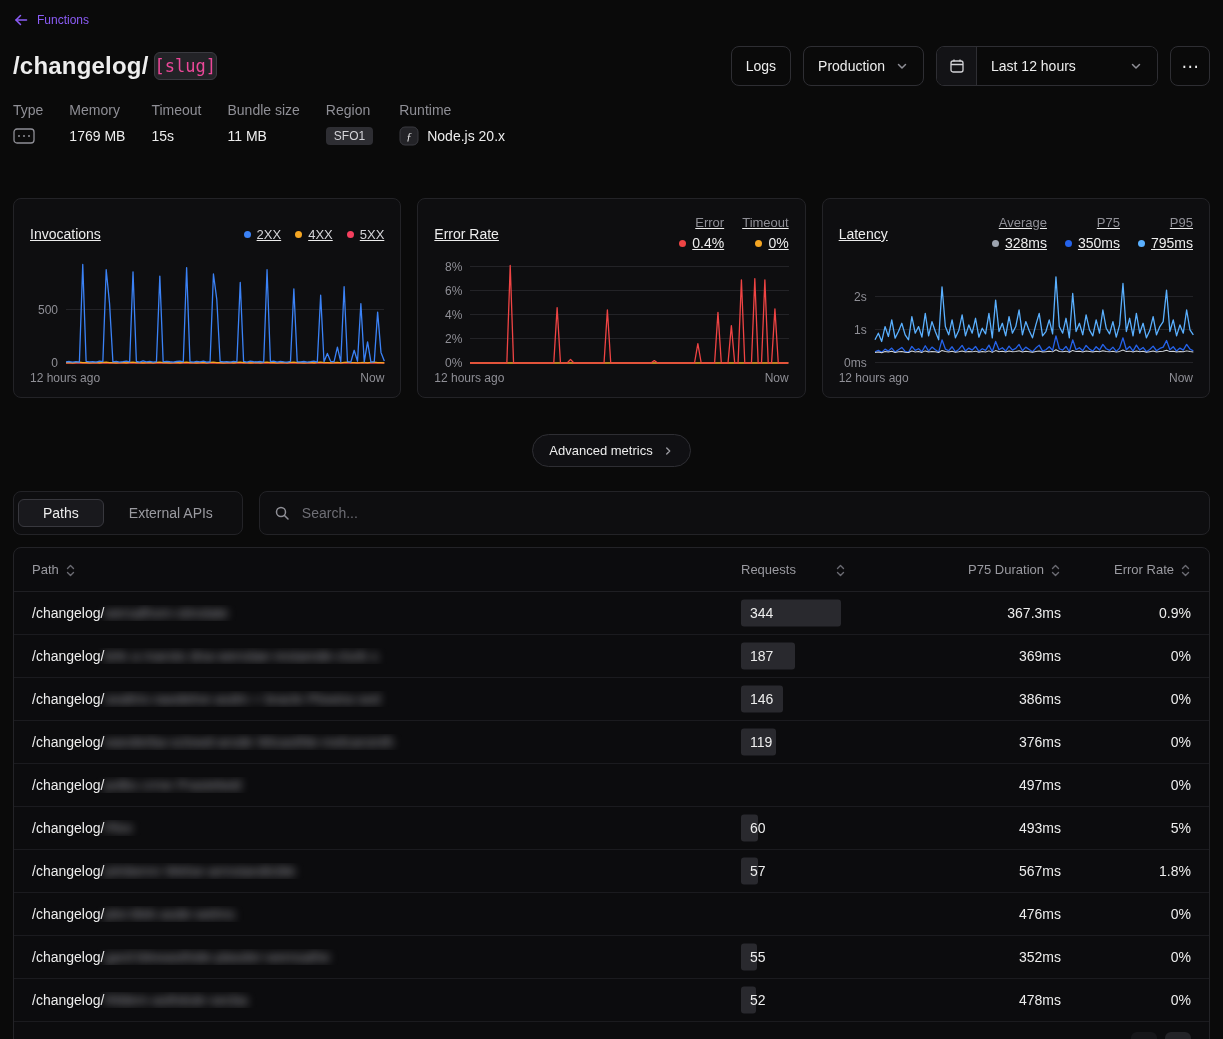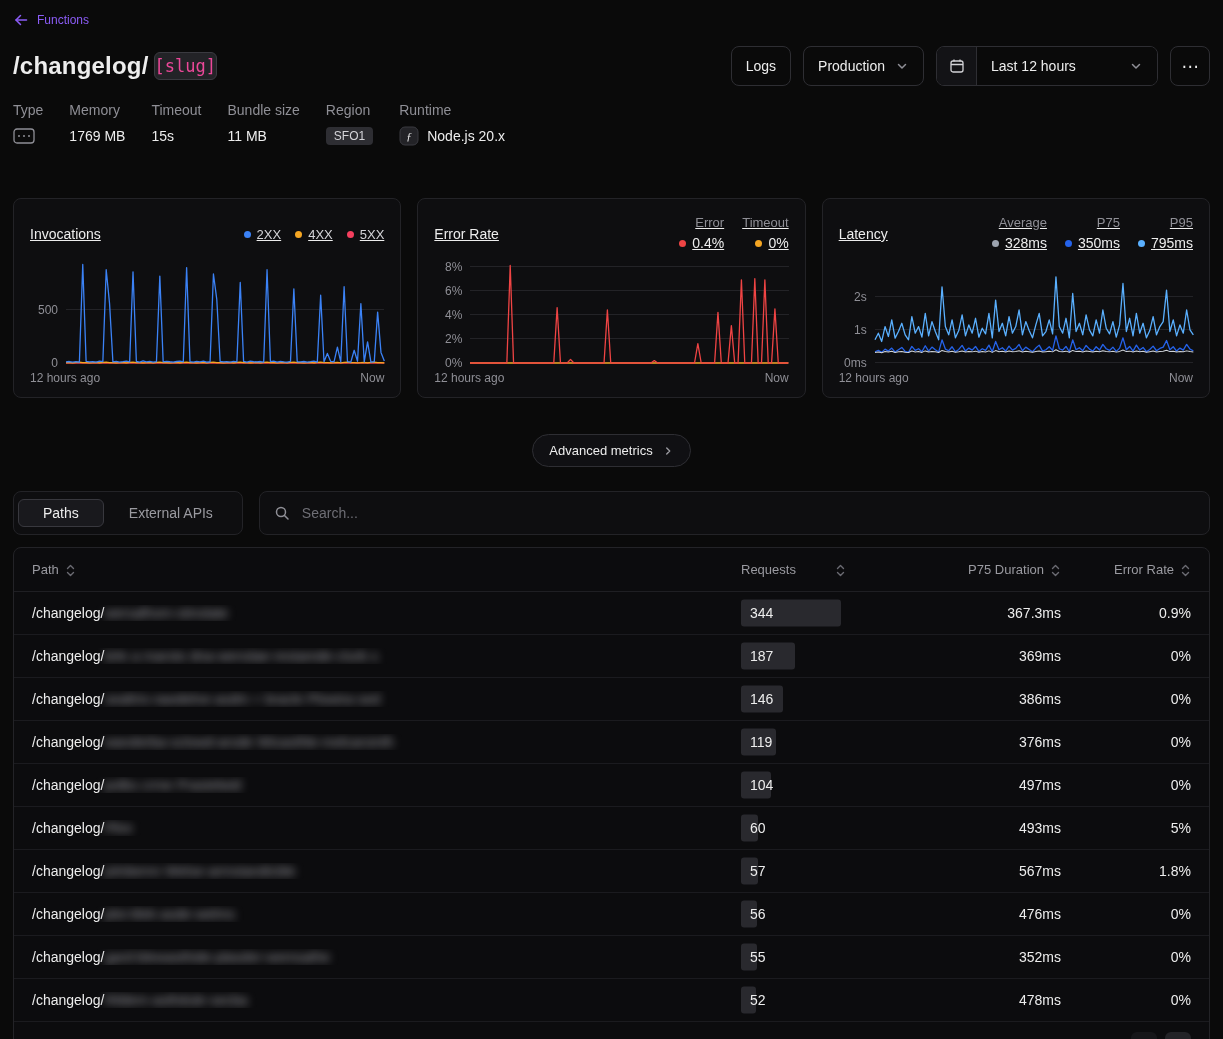--- a/index.html
+++ b/index.html
@@ -417,24 +417,20 @@
     </div>
     <div class="td c-p75">376ms</div>
     <div class="td c-err">0%</div>
   </div>
 
   <div class="tr">
     <div class="td c-path">
       <span class="prefix">/changelog/</span>
             <span class="redacted">polbs crme Prastelwid</span>
     </div>
-    <div class="td c-req">
-      <div class="req-bar" style="width: 30px;"></div>
-      <span class="req-num">104</span>
-    </div>
     <div class="td c-p75">497ms</div>
     <div class="td c-err">0%</div>
   </div>
 
   <div class="tr">
     <div class="td c-path">
       <span class="prefix">/changelog/</span>
             <span class="redacted">Plire</span>
     </div>
     <div class="td c-req">
@@ -455,24 +451,20 @@
       <span class="req-num">57</span>
     </div>
     <div class="td c-p75">567ms</div>
     <div class="td c-err">1.8%</div>
   </div>
 
   <div class="tr">
     <div class="td c-path">
       <span class="prefix">/changelog/</span>
             <span class="redacted">ploi-tilek-asde-welms</span>
-    </div>
-    <div class="td c-req">
-      <div class="req-bar" style="width: 16px;"></div>
-      <span class="req-num">56</span>
     </div>
     <div class="td c-p75">476ms</div>
     <div class="td c-err">0%</div>
   </div>
 
   <div class="tr">
     <div class="td c-path">
       <span class="prefix">/changelog/</span>
             <span class="redacted">gard-blewasthide-plasder-wemsathe</span>
     </div>

